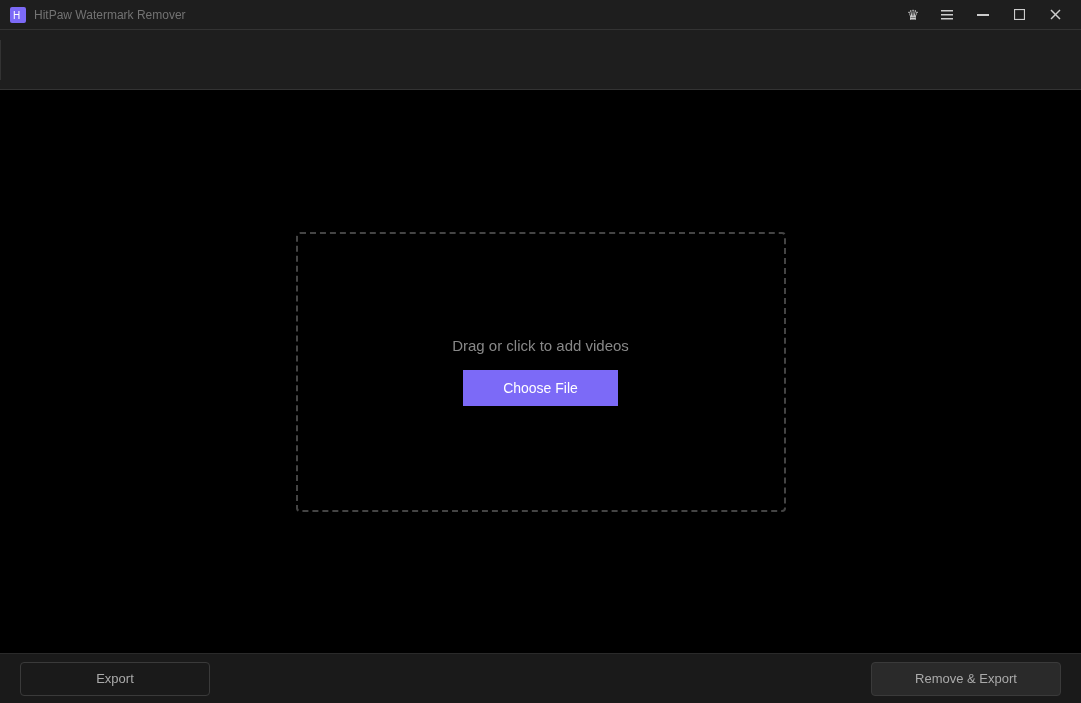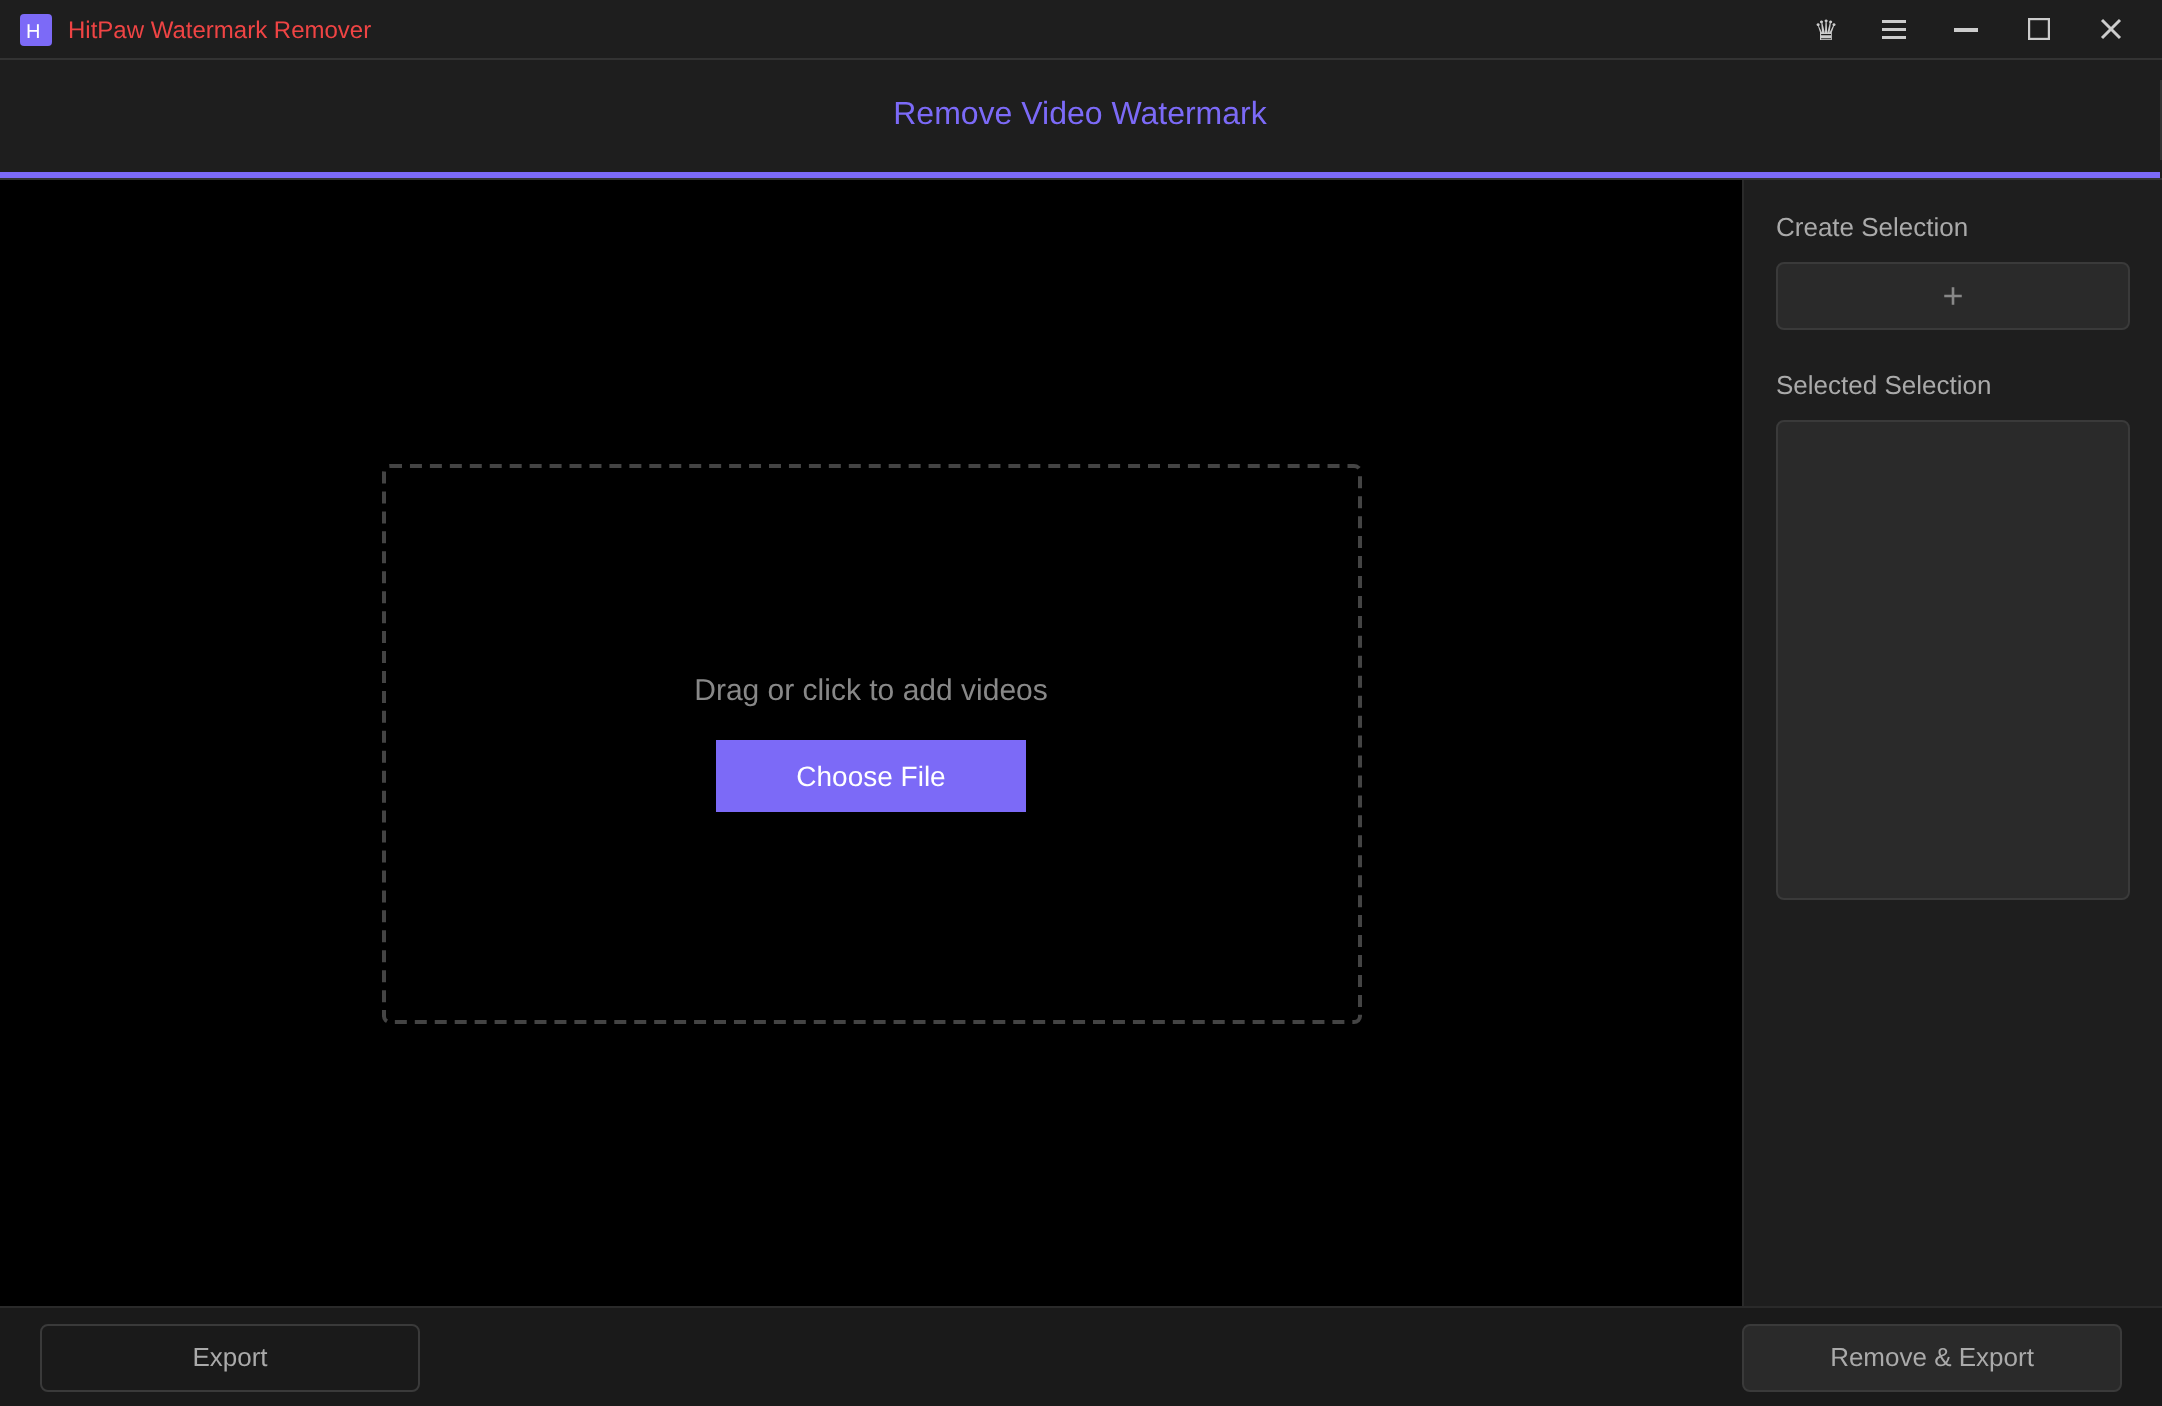--- a/index.html
+++ b/index.html
@@ -30,21 +30,21 @@
     }
 
     .title-bar-left {
       display: flex;
       align-items: center;
       gap: 8px;
     }
 
     .title-bar-title {
       font-size: 12px;
-      color: #ef4444;
+      color: #737373;
     }
 
     .title-bar-controls {
       display: flex;
       align-items: center;
       gap: 4px;
     }
 
     .title-bar-icon {
       width: 16px;
@@ -254,42 +254,31 @@
     <div class="title-btn close">
       <svg width="11" height="11" viewBox="0 0 11 11">
         <line x1="1" y1="1" x2="10" y2="10" stroke="#ccc" stroke-width="1.5"></line>
         <line x1="10" y1="1" x2="1" y2="10" stroke="#ccc" stroke-width="1.5"></line>
       </svg>
     </div>
   </div>
 </div>
 
 <div class="tab-bar">
-  <div class="tab active">
-    <span>Remove Video Watermark</span>
-  </div>
   <div class="tab-divider"></div>
 </div>
 
 <div class="main-content">
 
   <div class="video-panel">
     <div class="drop-zone">
       <span class="drop-text">Drag or click to add videos</span>
       <button class="choose-file-btn">Choose File</button>
     </div>
   </div>
 
-  <div class="right-panel">
-    <div class="section-label">Create Selection</div>
-    <div class="create-selection-btn">
-      <span>+</span>
-    </div>
-    <div class="section-label">Selected Selection</div>
-    <div class="selected-selection-box"></div>
-  </div>
 
 </div>
 
 <div class="bottom-bar">
   <button class="replace-btn">Export</button>
   <button class="remove-export-btn">Remove &amp; Export</button>
 </div>
 
 </body></html>

